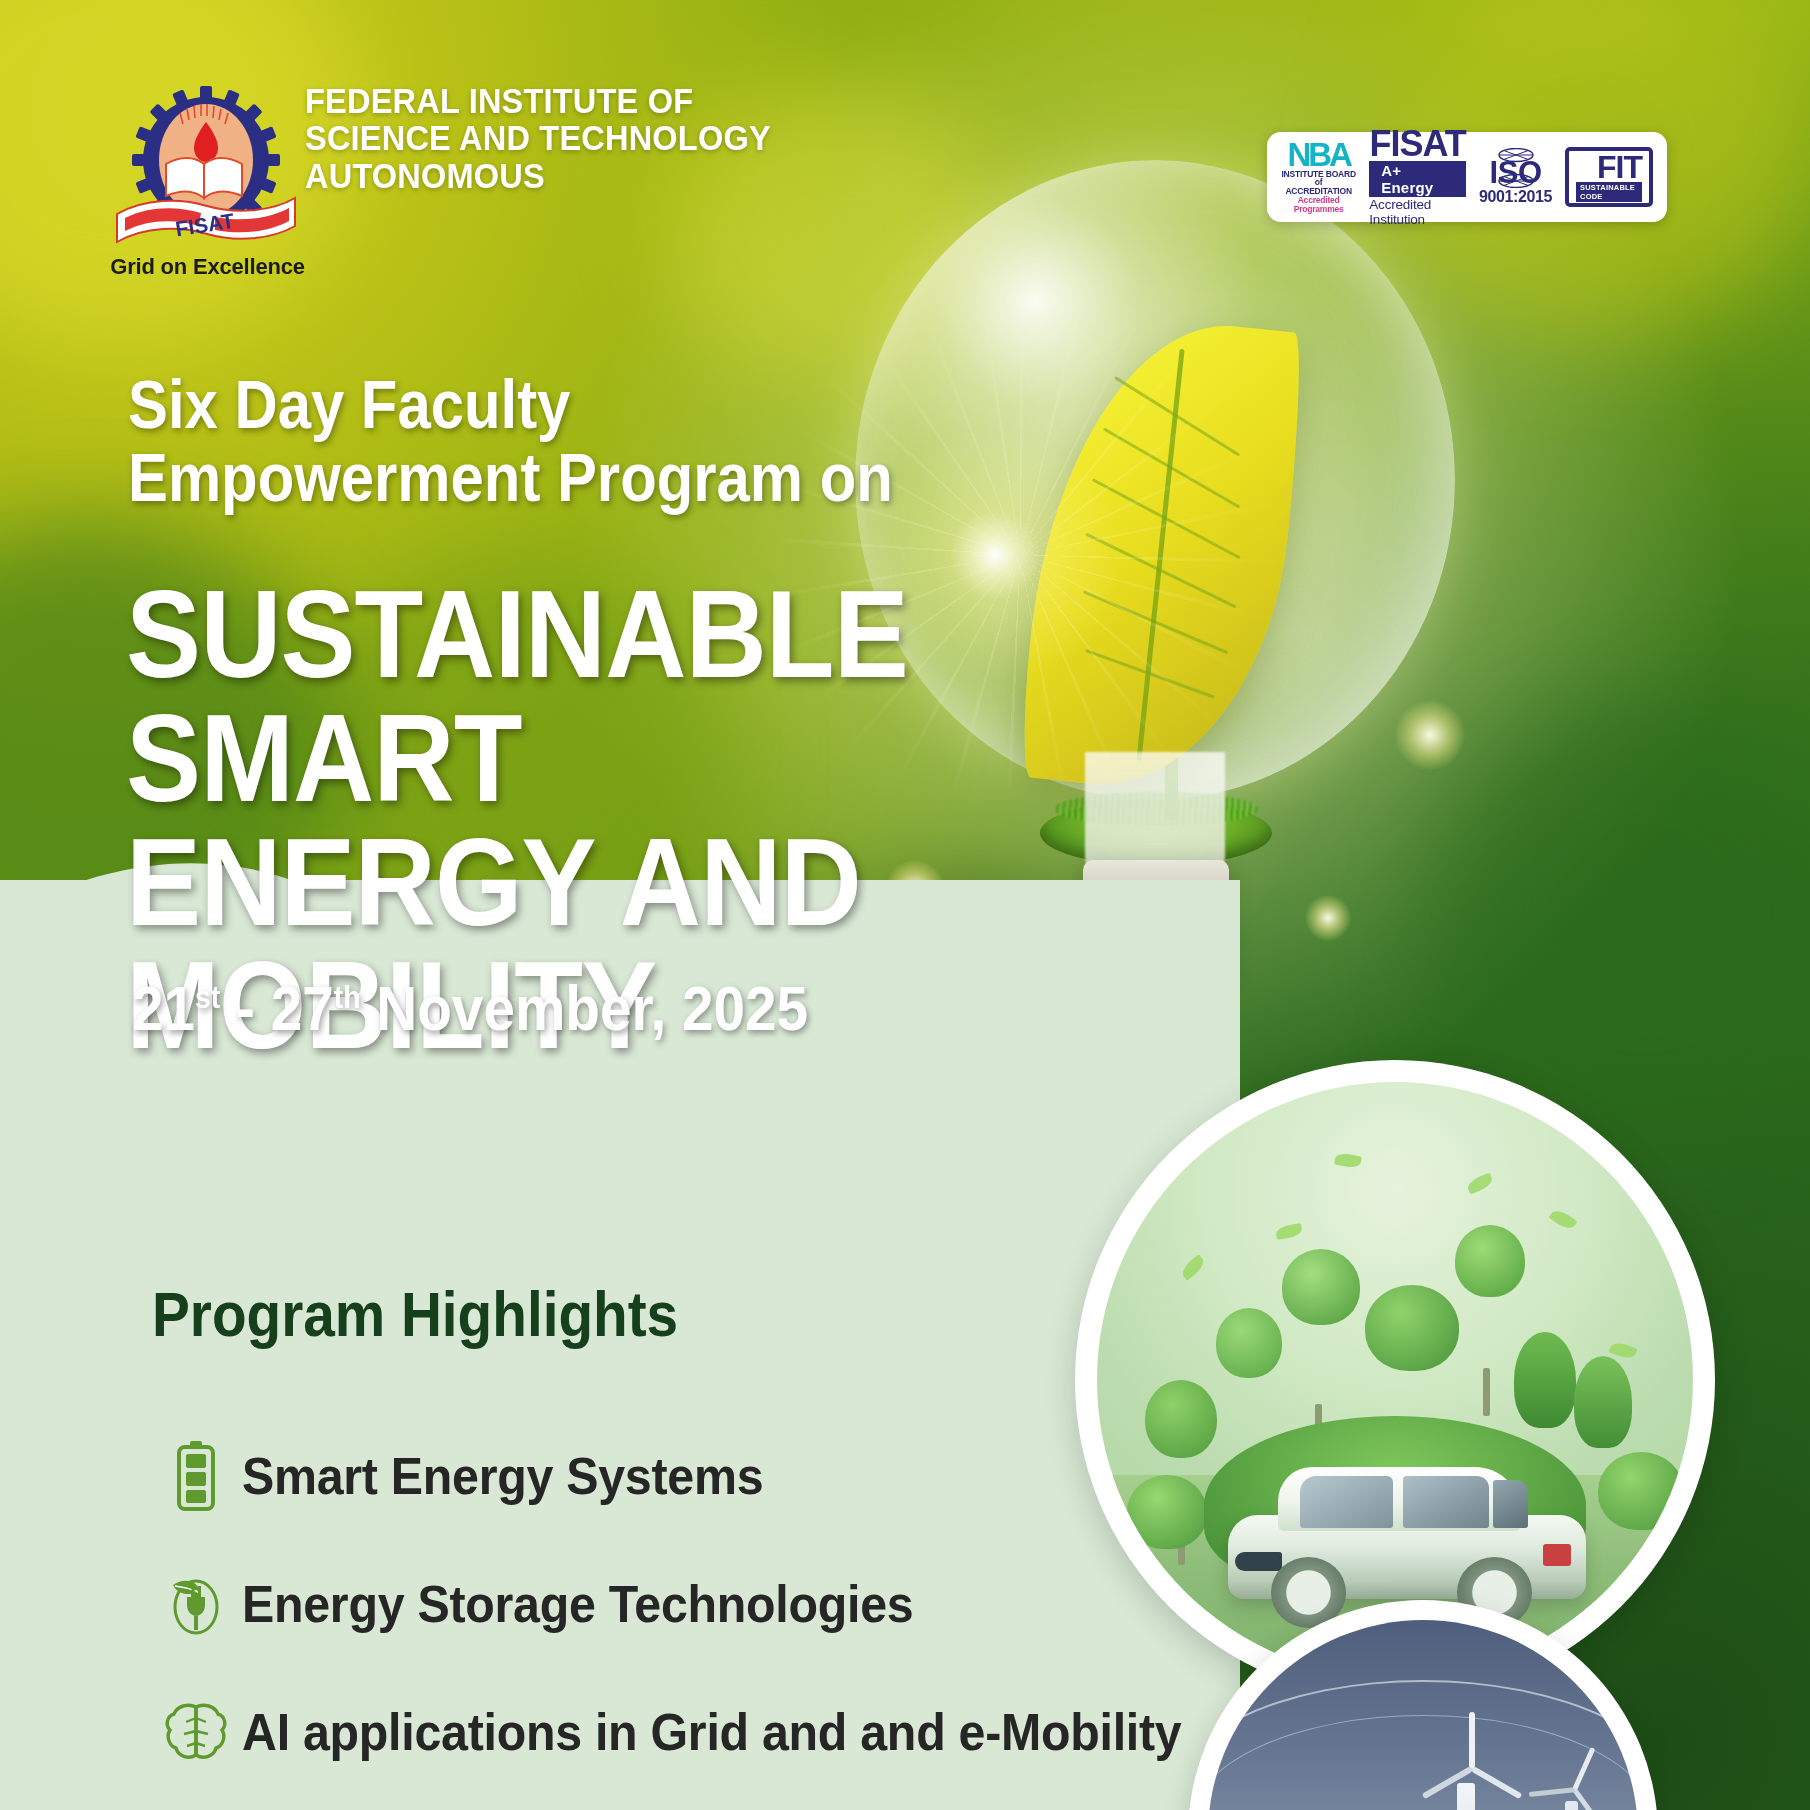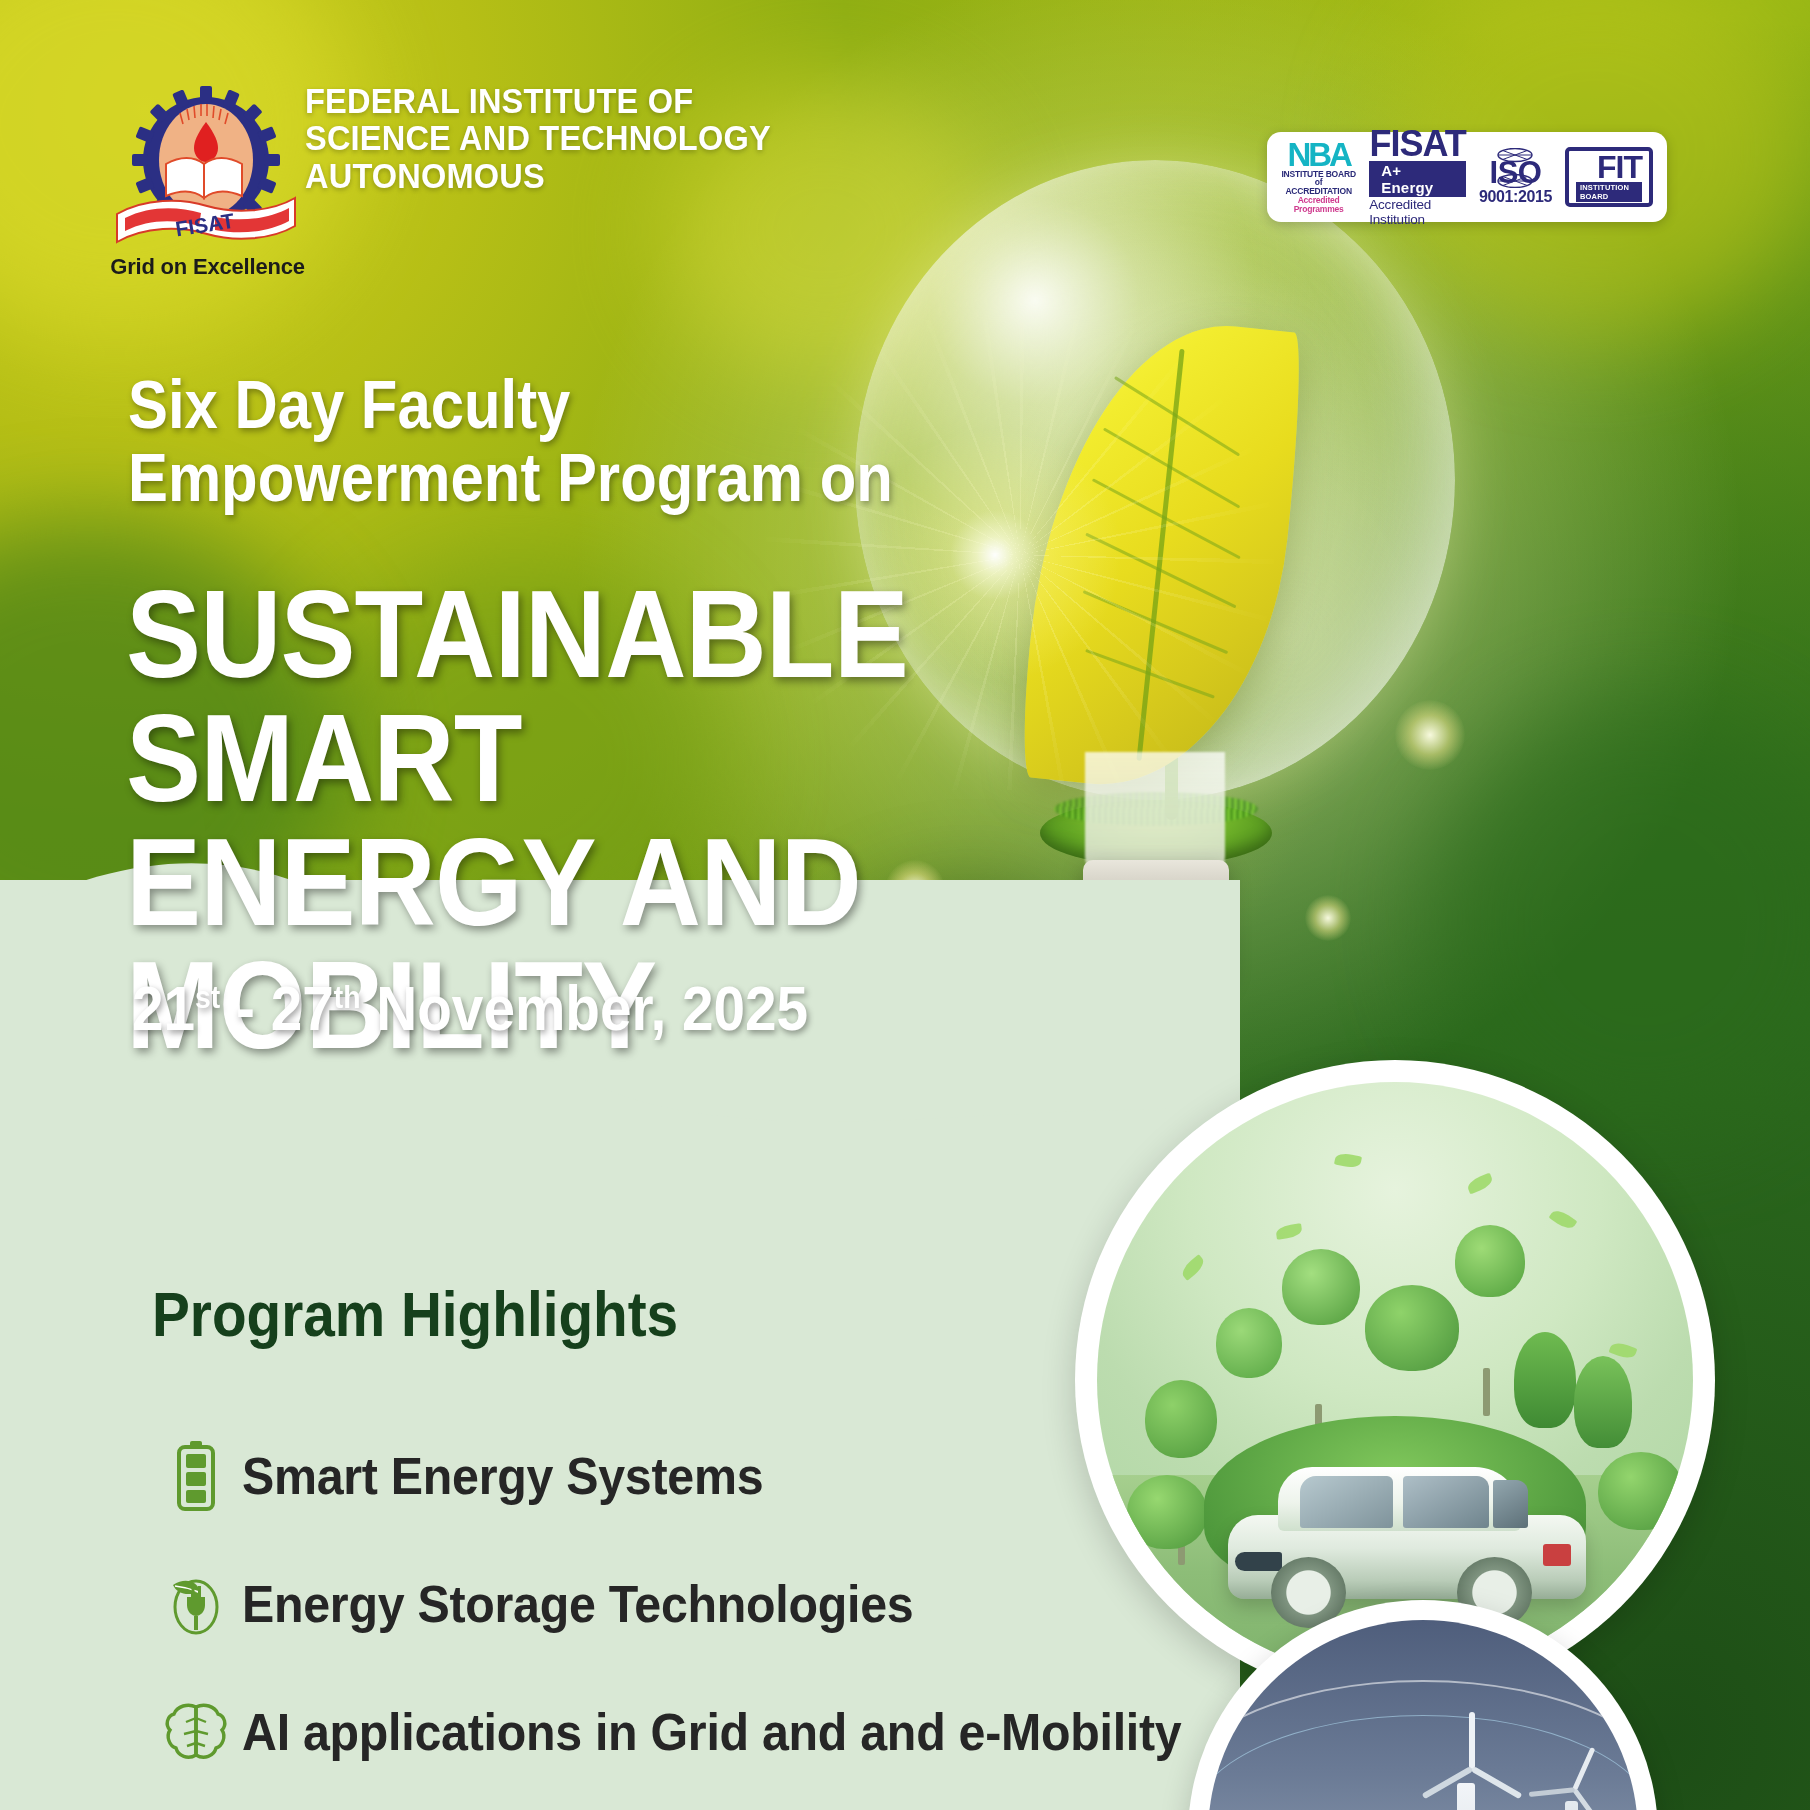--- a/index.html
+++ b/index.html
@@ -332,21 +332,21 @@
         <ellipse cx="28" cy="33" rx="17" ry="6.5" fill="none" stroke="#2d2a7a" stroke-width="1.4"></ellipse>
         <path d="M11,33 L45,33 M16,28.6 L40,37.4 M16,37.4 L40,28.6" stroke="#2d2a7a" stroke-width="1"></path>
       </svg>
       <div id="iso-mark" style="margin-top:-30px">ISO</div>
       <div id="iso-year">9001:2015</div>
     </div>
 
     <div class="badge">
       <div id="fit-box">
         <div id="fit-mark">FIT</div>
-        <div id="fit-sub">INSTITUTION BOARD</div>
+        <div id="fit-sub">SUSTAINABLE CODE</div>
       </div>
     </div>
   </div>
 
   <div id="t-sub">
     <div>Six Day Faculty</div>
     <div>Empowerment Program on</div>
   </div>
 
   <div id="t-main">

